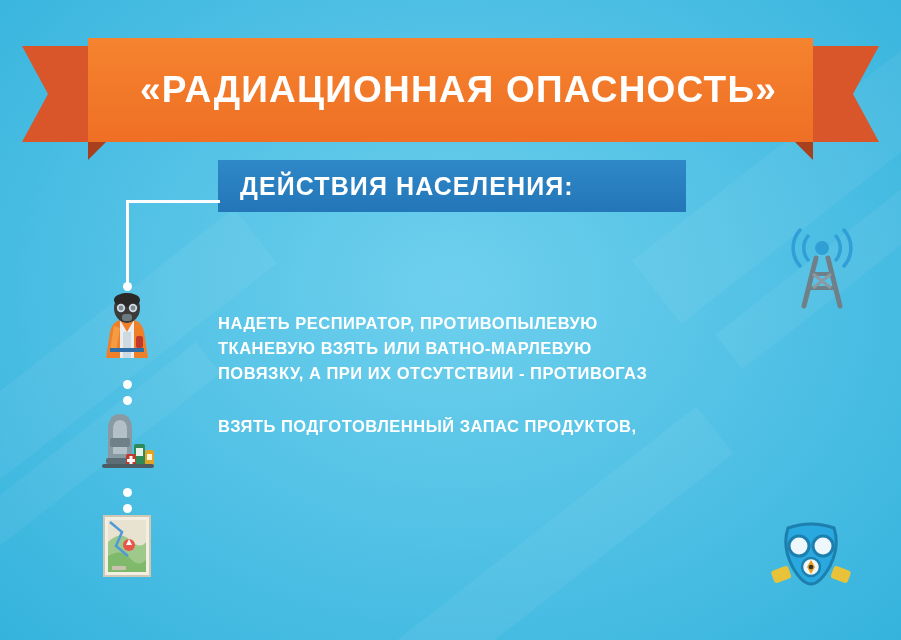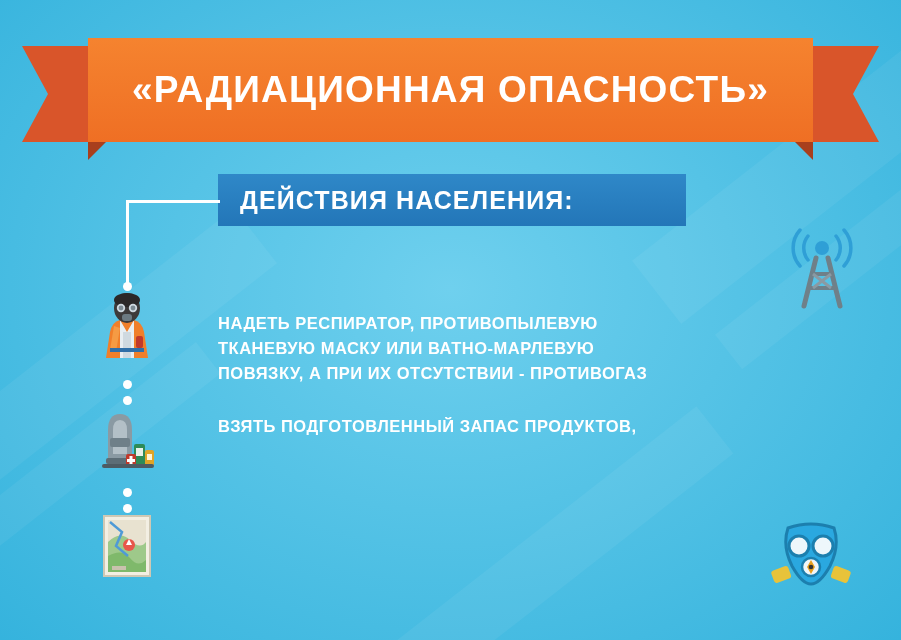--- a/index.html
+++ b/index.html
@@ -77,40 +77,40 @@
     position: absolute;
     left: 88px;
     top: 0;
     width: 725px;
     height: 104px;
     background: #f4792b;
     background: linear-gradient(180deg, #f5832f 0%, #ef6f24 100%);
   }
   .ribbon-title {
     position: absolute;
-    left: 0;
+    left: 8px;
     top: 0;
     width: 725px;
     height: 104px;
     display: flex;
     align-items: center;
     justify-content: center;
     color: #ffffff;
     font-size: 37px;
     font-weight: bold;
     letter-spacing: 1.2px;
     text-align: center;
     white-space: nowrap;
   }
 
   
   .subtitle-box {
     position: absolute;
     left: 218px;
-    top: 174px;
+    top: 160px;
     width: 468px;
     height: 52px;
     background: #2a7fc1;
     background: linear-gradient(180deg, #2f88c8 0%, #2376b8 100%);
     display: flex;
     align-items: center;
     padding-left: 22px;
     box-sizing: border-box;
   }
   .subtitle-text {
@@ -215,21 +215,21 @@
       <circle cx="37" cy="16" r="4.2" fill="#cfd9e0"></circle>
       <circle cx="25" cy="16" r="2.4" fill="#7d8b93"></circle>
       <circle cx="37" cy="16" r="2.4" fill="#7d8b93"></circle>
       <rect x="26" y="22" width="10" height="7" rx="3" fill="#6c7a82"></rect>
       <rect x="40" y="44" width="7" height="12" rx="2" fill="#c0392b"></rect>
       <rect x="14" y="56" width="34" height="4" fill="#2f6fa8"></rect>
     </svg>
   </div>
   <div class="item" style="top:292px;margin-top:19px;">
     <span class="item-line">НАДЕТЬ РЕСПИРАТОР, ПРОТИВОПЫЛЕВУЮ</span>
-    <span class="item-line">ТКАНЕВУЮ МАСКУ ИЛИ ВАТНО-МАРЛЕВУЮ</span>
+    <span class="item-line">ТКАНЕВУЮ ВЗЯТЬ ИЛИ ВАТНО-МАРЛЕВУЮ</span>
     <span class="item-line">ПОВЯЗКУ, А ПРИ ИХ ОТСУТСТВИИ - ПРОТИВОГАЗ</span>
   </div>
 
   <div class="icon-box" style="top:404px;">
     <svg viewBox="0 0 62 70" width="62" height="70">
       <path d="M12 26 Q12 10 24 10 Q36 10 36 26 L36 56 L12 56 Z" fill="#8a9aa3"></path>
       <path d="M17 26 Q17 16 24 16 Q31 16 31 26 L31 50 L17 50 Z" fill="#b3c0c7"></path>
       <rect x="14" y="34" width="20" height="9" rx="2" fill="#6f8089"></rect>
       <rect x="10" y="54" width="28" height="6" rx="2" fill="#5c6d76"></rect>
       <rect x="38" y="40" width="11" height="22" rx="2" fill="#2e8b57"></rect>

